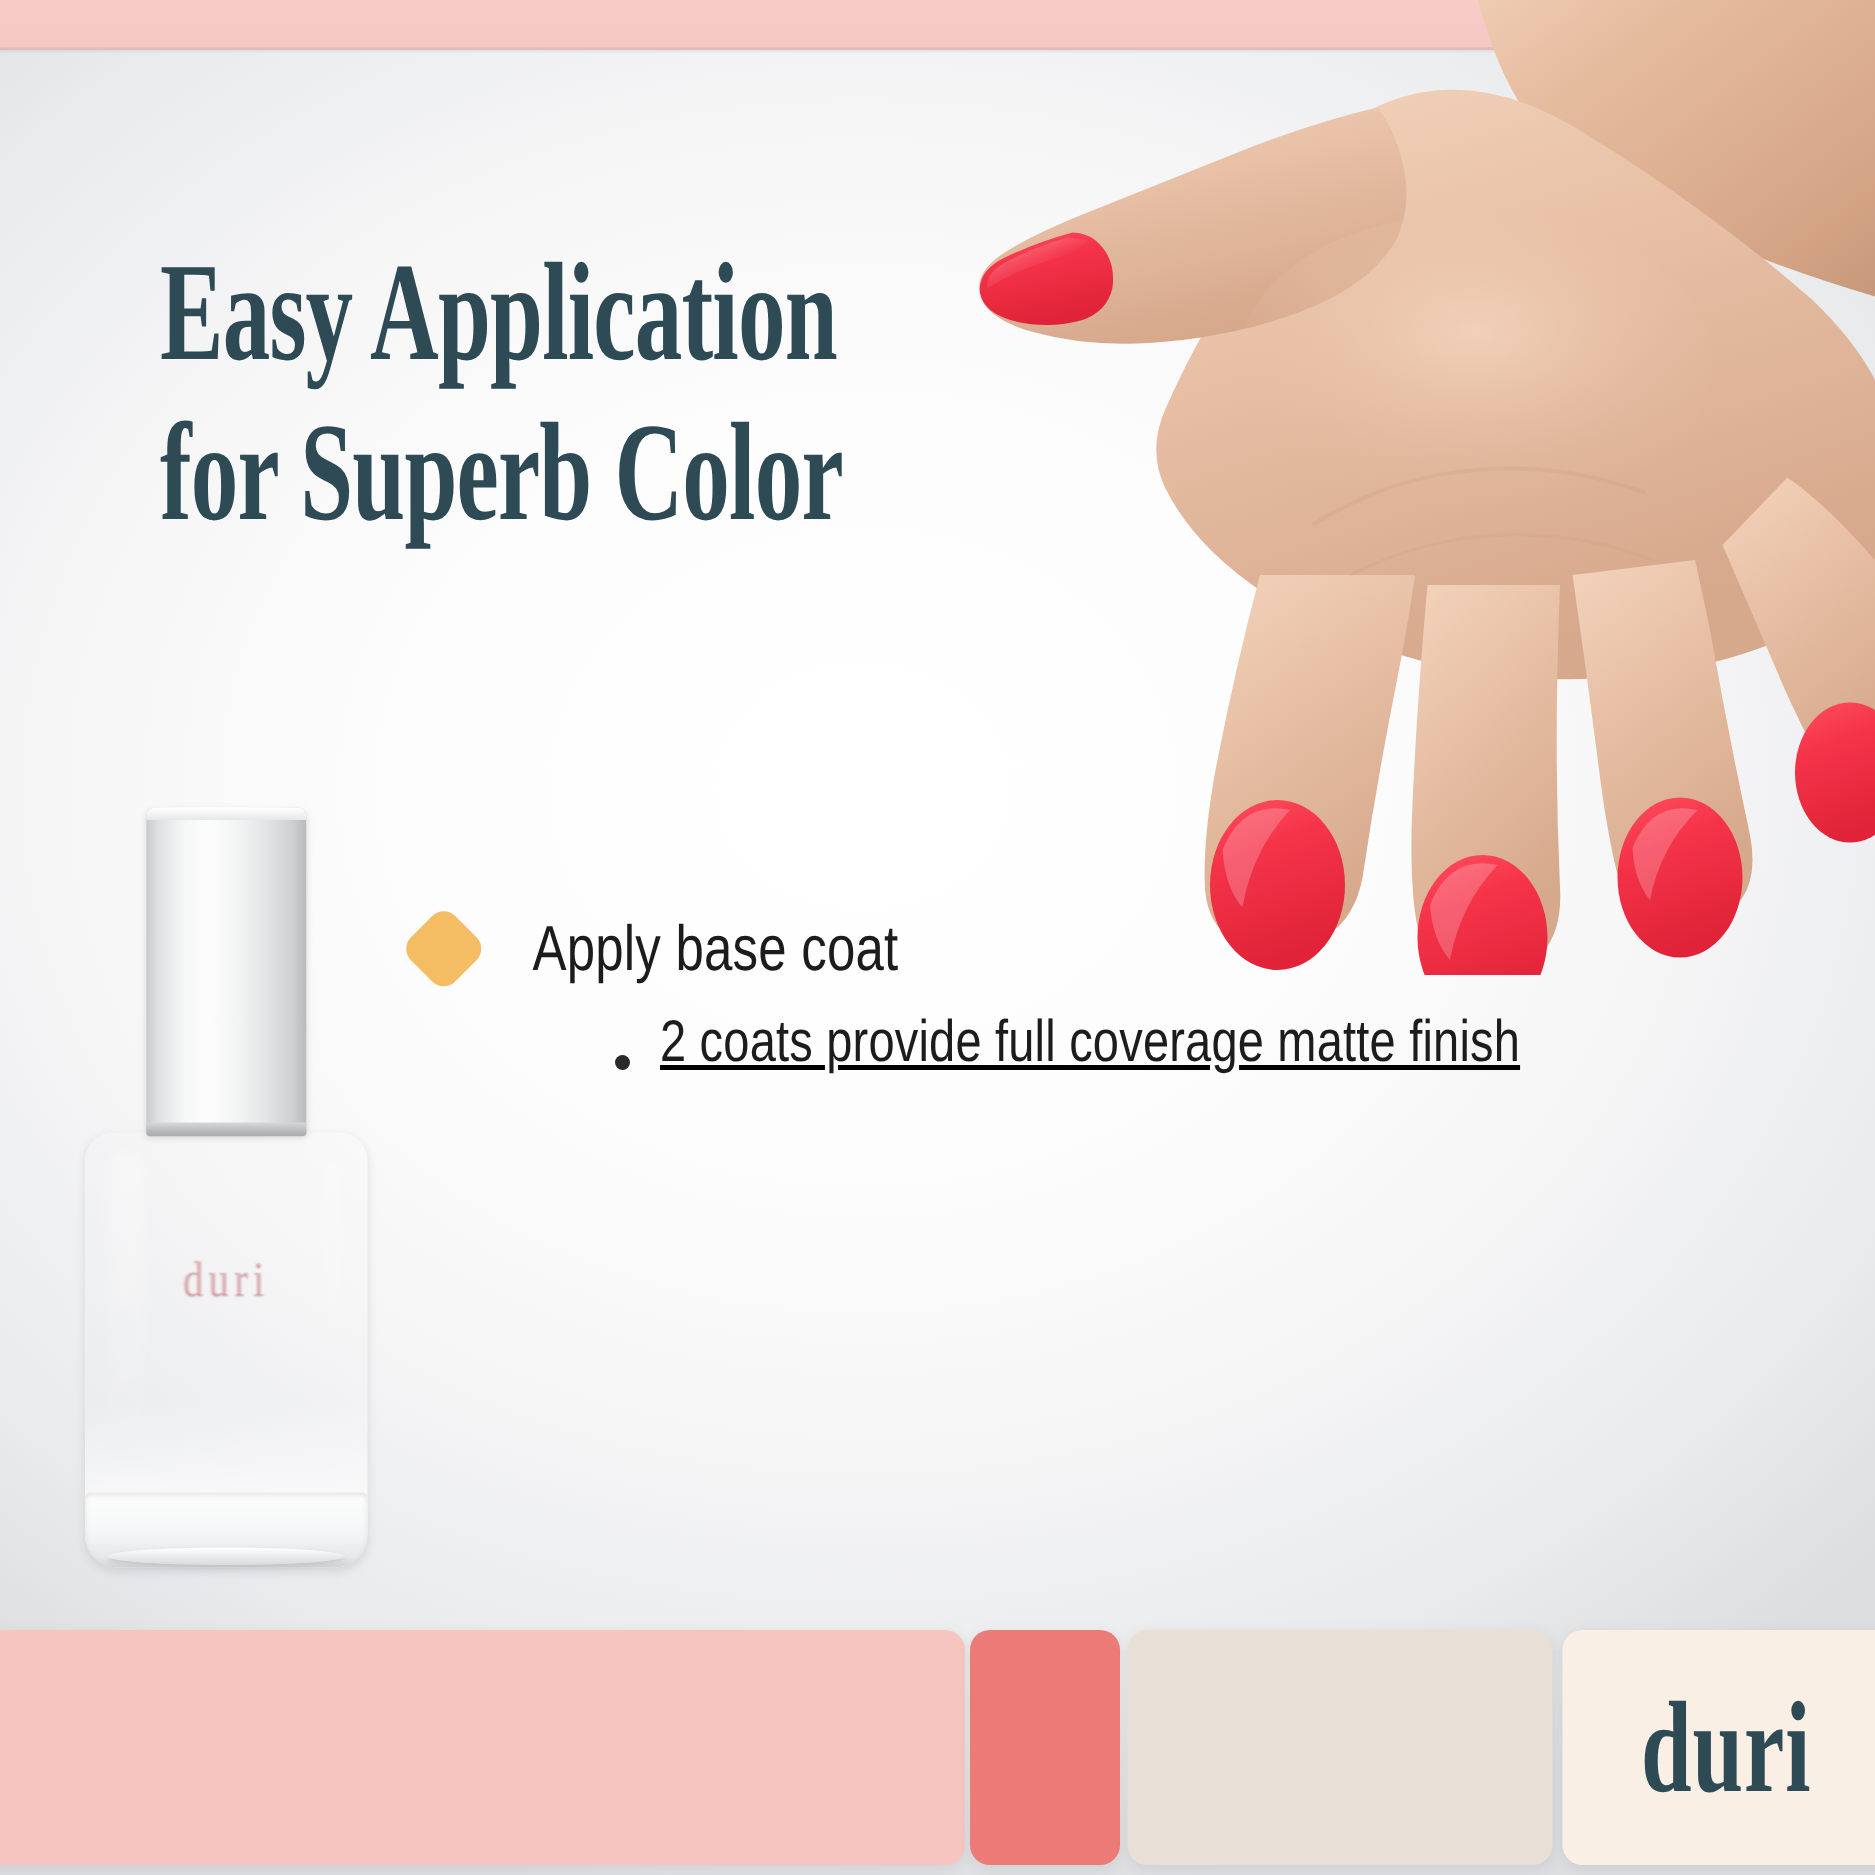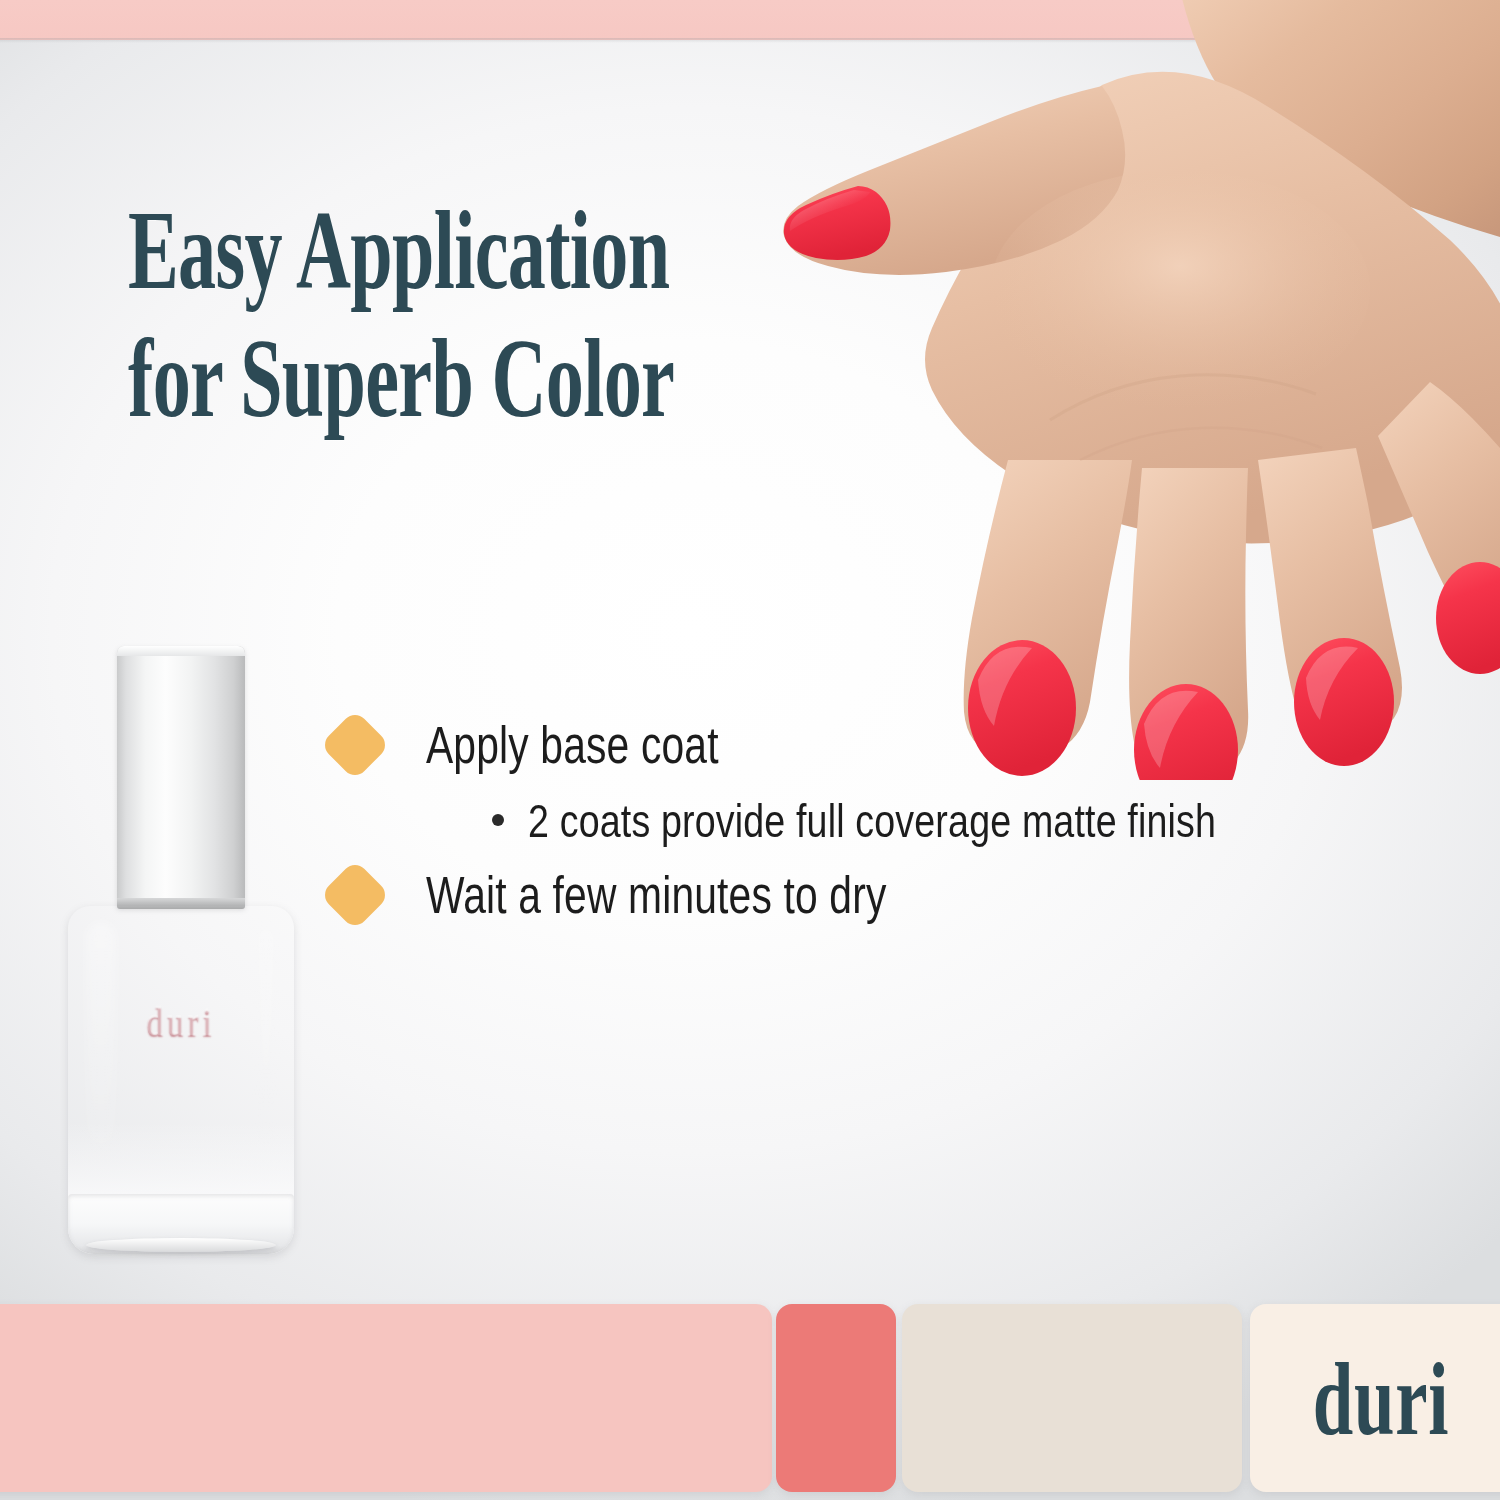--- a/index.html
+++ b/index.html
@@ -44,24 +44,24 @@
     text-shadow:0 1px 0 rgba(255,255,255,.55);
   }
   .headline .l2{margin-top:18px;}
   
   .list{
     position:absolute;left:330px;top:706px;
     width:1140px;
     z-index:6;
   }
   .row{
-    display:flex;align-items:center;
+    display:flex;align-items:flex-end;
     height:78px;
   }
-  .row.sub{height:72px;padding-left:162px;}
+  .row.sub{height:72px;padding-left:162px;text-decoration:underline;}
   .diamond{
     width:50px;height:50px;flex:0 0 50px;
     background:#f4bc63;
     border-radius:13px;
     transform:rotate(45deg);
     margin-right:46px;
   }
   .dot{
     width:12px;height:12px;flex:0 0 12px;
     background:#2a2a2a;border-radius:50%;
@@ -333,24 +333,20 @@
       <span class="txt">Apply base coat</span>
     </div>
 
 
     <div class="row sub">
       <span class="dot"></span>
       <span class="txt">2 coats provide full coverage matte finish</span>
     </div>
 
 
-    <div class="row">
-      <span class="diamond"></span>
-      <span class="txt">Wait a few minutes to dry</span>
-    </div>
 
 
 
   </div>
 
   <div class="bottle">
     <div class="cap"></div>
     <div class="cap-top"></div>
     <div class="cap-base"></div>
     <div class="body-glass"></div>

